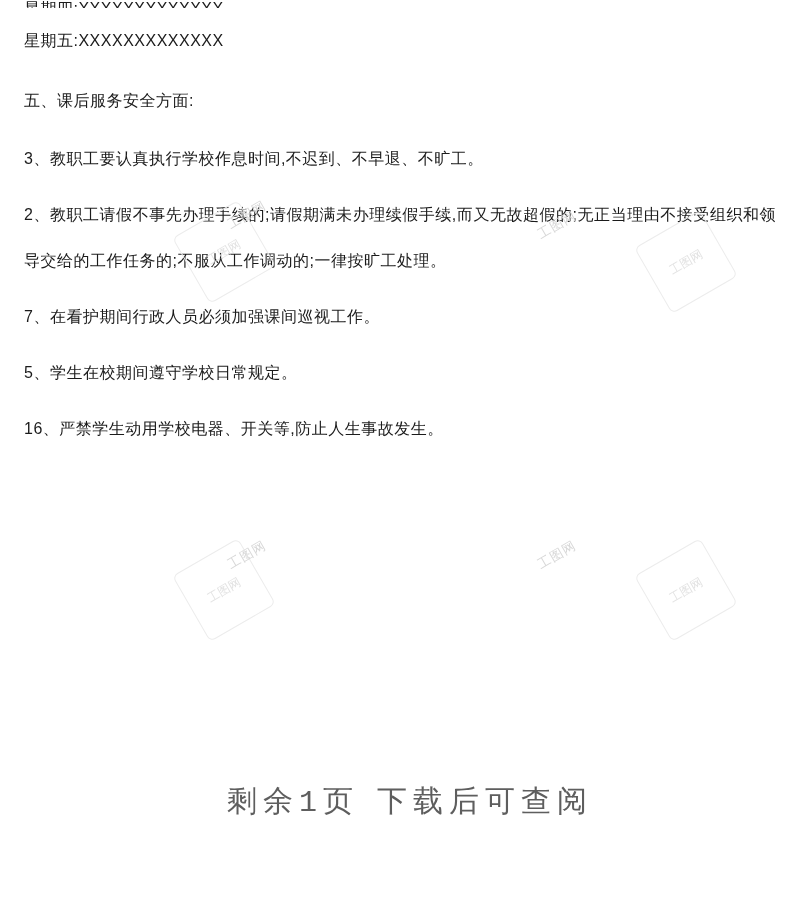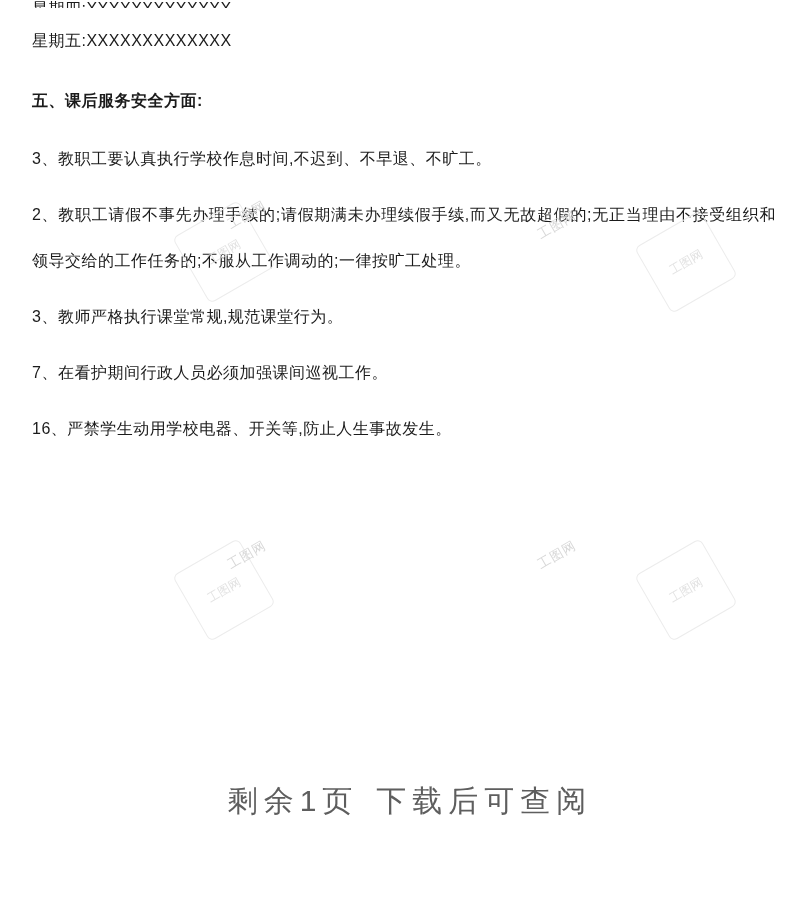--- a/index.html
+++ b/index.html
@@ -22,44 +22,44 @@
     box-sizing: border-box;
     padding: 0 24px;
   }
   .doc-body {
     padding-top: 0;
   }
   .para {
     font-size: 16px;
     line-height: 46px;
     letter-spacing: 0.5px;
-    margin: 0 0 10px 8px;
+    margin: 0 0 10px 0;
     color: #1b1b1b;
     text-align: justify;
   }
   .para.clipped-top {
     margin-top: -14px;
     height: 22px;
     overflow: hidden;
   }
   .para.heading {
-    font-weight: bold;
+    font-weight: normal;
     margin-top: 14px;
     margin-bottom: 12px;
   }
   .footer-note {
     position: absolute;
     left: 0;
     right: 0;
     top: 795px;
     text-align: center;
     font-size: 30px;
     color: #5e5e5e;
     letter-spacing: 6px;
-    font-family: Liberation Sans, sans-serif;
+    font-family: Liberation Mono, monospace;
     padding-left: 20px;
   }
   .footer-note .gap {
     display: inline-block;
     width: 18px;
   }
   
   .wm {
     position: absolute;
     font-size: 13px;
@@ -100,24 +100,24 @@
     <p class="para clipped-top">星期四:XXXXXXXXXXXXX</p>
 
     <p class="para">星期五:XXXXXXXXXXXXX</p>
 
     <p class="para heading">五、课后服务安全方面:</p>
 
     <p class="para">3、教职工要认真执行学校作息时间,不迟到、不早退、不旷工。</p>
 
     <p class="para">2、教职工请假不事先办理手续的;请假期满未办理续假手续,而又无故超假的;无正当理由不接受组织和领导交给的工作任务的;不服从工作调动的;一律按旷工处理。</p>
 
-    <p class="para">3、教师严格执行课堂常规,规范课堂行为。</p>
 
     <p class="para">7、在看护期间行政人员必须加强课间巡视工作。</p>
 
+    <p class="para">5、学生在校期间遵守学校日常规定。</p>
 
 
     <p class="para">16、严禁学生动用学校电器、开关等,防止人生事故发生。</p>
 
   </div>
 
   <div class="wm-badge" style="left:186px; top:228px;">工图网</div>
   <div class="wm-badge" style="left:648px; top:238px;">工图网</div>
   <div class="wm-badge" style="left:186px; top:566px;">工图网</div>
   <div class="wm-badge" style="left:648px; top:566px;">工图网</div>

